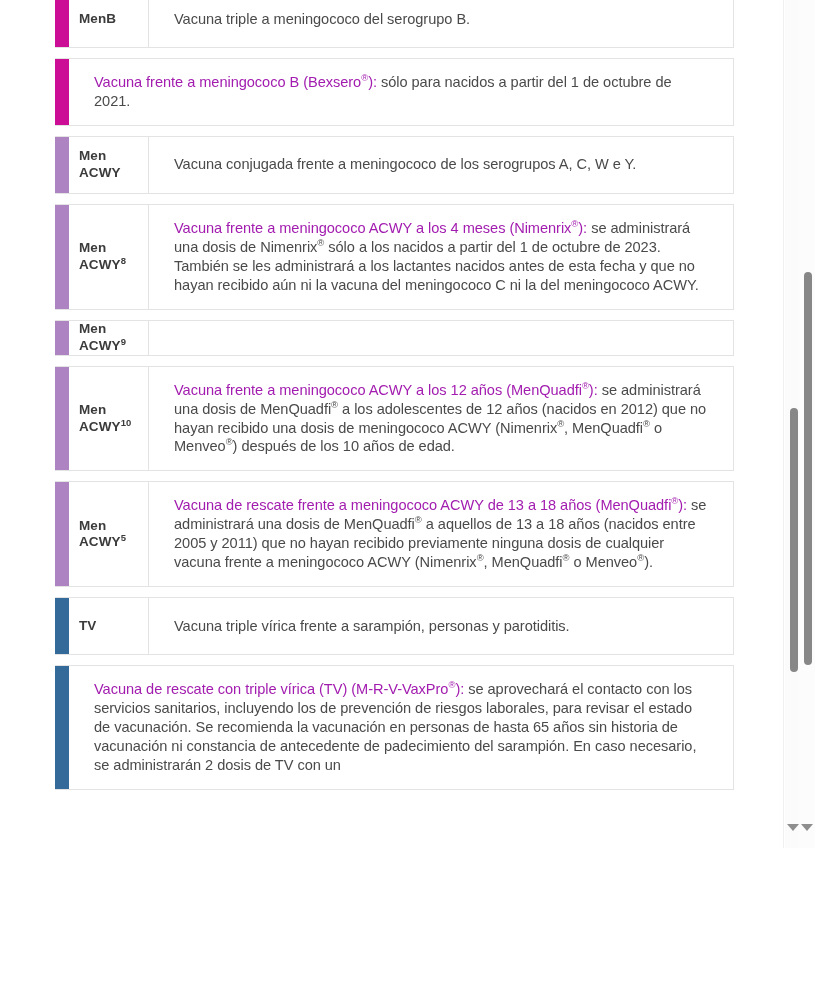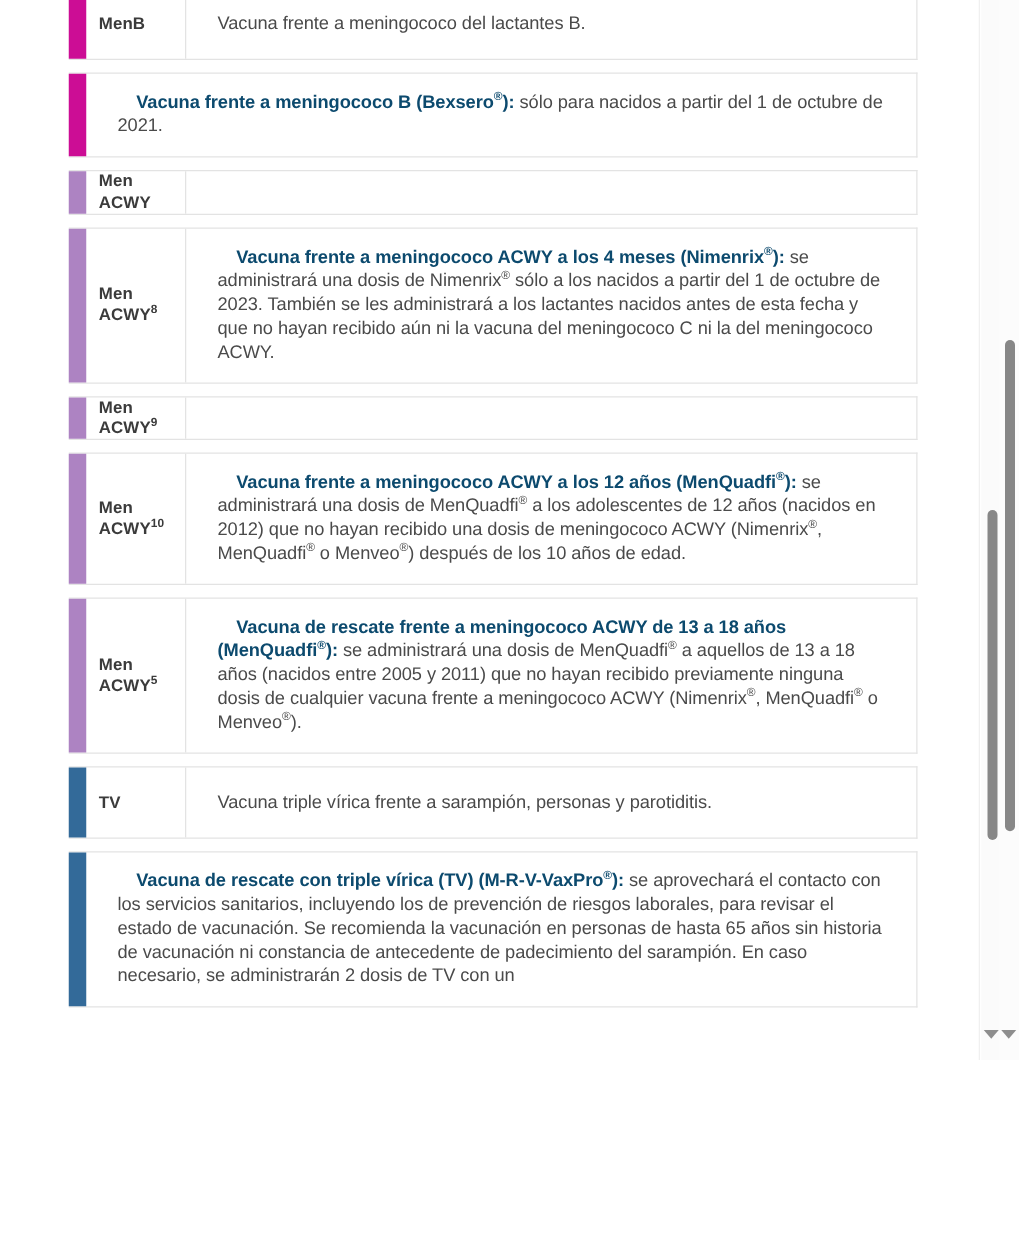--- a/index.html
+++ b/index.html
@@ -93,23 +93,22 @@
     min-height: 56px;
   }
 
   .desc-text {
     font-size: 14.6px;
     line-height: 1.30;
     color: #4a4a4a;
     letter-spacing: -0.05px;
   }
   .desc-text b {
-    color: #0c4a6e;
-    font-weight: bold;
-    margin-left: 15px;
+    color: #a21caf;
+    font-weight: normal;
   }
   .desc-text sup {
     font-size: 9.5px;
     vertical-align: super;
     line-height: 0;
   }
 
   
   .scroll-track {
     position: absolute;
@@ -166,33 +165,36 @@
 <div id="page">
 
   <div id="content-viewport">
     <div id="legend-list">
         <div class="legend-row">
           <div class="color-bar" style="background: rgb(204, 13, 149);"></div>
           <div class="abbr-cell">
             <div class="abbr-text">MenB</div>
           </div>
           <div class="desc-cell">
-            <div class="desc-text">Vacuna frente a meningococo del lactantes B.</div>
+            <div class="desc-text">Vacuna triple a meningococo del serogrupo B.</div>
           </div>
         </div>
         <div class="legend-row">
           <div class="color-bar" style="background: rgb(204, 13, 149);"></div>
           <div class="desc-cell">
             <div class="desc-text"><b>Vacuna frente a meningococo B (Bexsero<sup>®</sup>):</b> sólo para nacidos a partir del 1 de octubre de 2021.</div>
           </div>
         </div>
         <div class="legend-row">
           <div class="color-bar" style="background: rgb(173, 131, 194);"></div>
           <div class="abbr-cell">
             <div class="abbr-text">Men<br>ACWY</div>
+          </div>
+          <div class="desc-cell">
+            <div class="desc-text">Vacuna conjugada frente a meningococo de los serogrupos A, C, W e Y.</div>
           </div>
         </div>
         <div class="legend-row">
           <div class="color-bar" style="background: rgb(173, 131, 194);"></div>
           <div class="abbr-cell">
             <div class="abbr-text">Men<br>ACWY<sup>8</sup></div>
           </div>
           <div class="desc-cell">
             <div class="desc-text"><b>Vacuna frente a meningococo ACWY a los 4 meses (Nimenrix<sup>®</sup>):</b> se administrará una dosis de Nimenrix<sup>®</sup> sólo a los nacidos a partir del 1 de octubre de 2023. También se les administrará a los lactantes nacidos antes de esta fecha y que no hayan recibido aún ni la vacuna del meningococo C ni la del meningococo ACWY.</div>
           </div>

